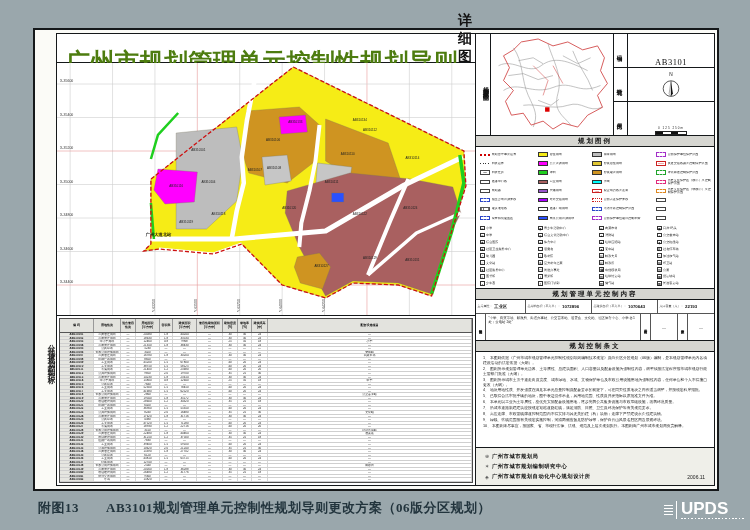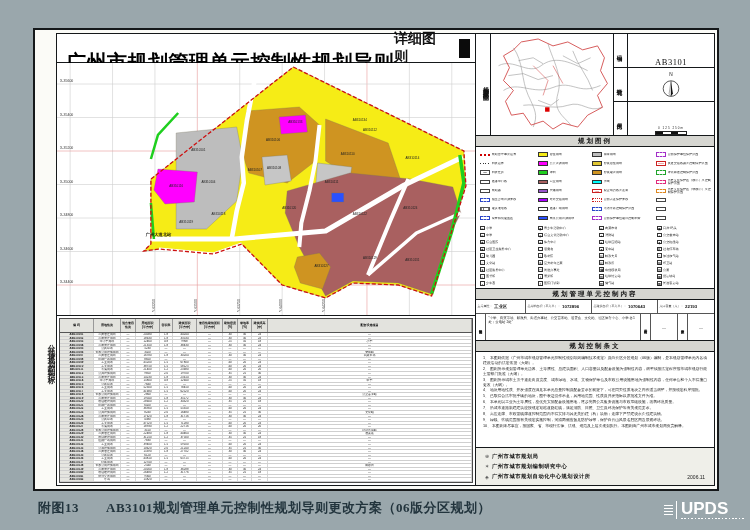--- a/index.html
+++ b/index.html
@@ -8,21 +8,21 @@
 
   
   .sheet{position:absolute;left:33px;top:28px;width:686px;height:463px;background:#fbfbf7;border:2px solid #15181a;box-sizing:border-box;}
   .left-strip{position:absolute;left:0;top:0;width:21px;height:100%;}
   .left-strip .vtext{position:absolute;left:0;top:308px;width:21px;text-align:center;font-size:7.5px;font-weight:bold;letter-spacing:4px;color:#222;}
   .sheet-inner{position:absolute;left:21px;top:3px;right:2px;bottom:3px;border:1px solid #15181a;display:flex;background:#fff;}
 
   
   .left-col{width:419px;display:flex;flex-direction:column;border-right:1px solid #15181a;box-sizing:border-box;}
   .titlebar{height:29px;display:flex;align-items:center;padding:0 5px 0 9px;border-bottom:1px solid #15181a;box-sizing:border-box;}
-  .main-title{font-size:20px;font-weight:900;color:#000000;letter-spacing:.5px;white-space:nowrap;margin-top:28px;}
+  .main-title{font-size:24px;font-weight:900;color:#4d7c0f;letter-spacing:.5px;white-space:nowrap;margin-top:28px;}
   .sub-title{margin-left:auto;margin-right:16px;font-size:14px;font-weight:800;color:#111;}
   .black-box{width:13px;height:19px;background:#0b0b0b;}
   .map-panel{height:253px;position:relative;border-bottom:1px solid #15181a;box-sizing:border-box;background:#fff;}
   .map-panel svg{position:absolute;left:0;top:0;width:100%;height:100%;}
 
   
   .table-panel{flex:1;padding:2px;box-sizing:border-box;}
   .ptable{border:1px solid #4a4a4a;height:100%;box-sizing:border-box;overflow:hidden;background:#fff;}
   .thead{display:grid;grid-template-columns:34px 27px 15px 24px 13px 24px 26px 15px 14px 16px 1fr;height:13px;background:#e3e3de;border-bottom:.5px solid #555;}
   .th{font-size:3px;font-weight:bold;display:flex;align-items:center;justify-content:center;text-align:center;border-right:.5px solid #999;white-space:pre-line;line-height:3.4px;color:#111;}

